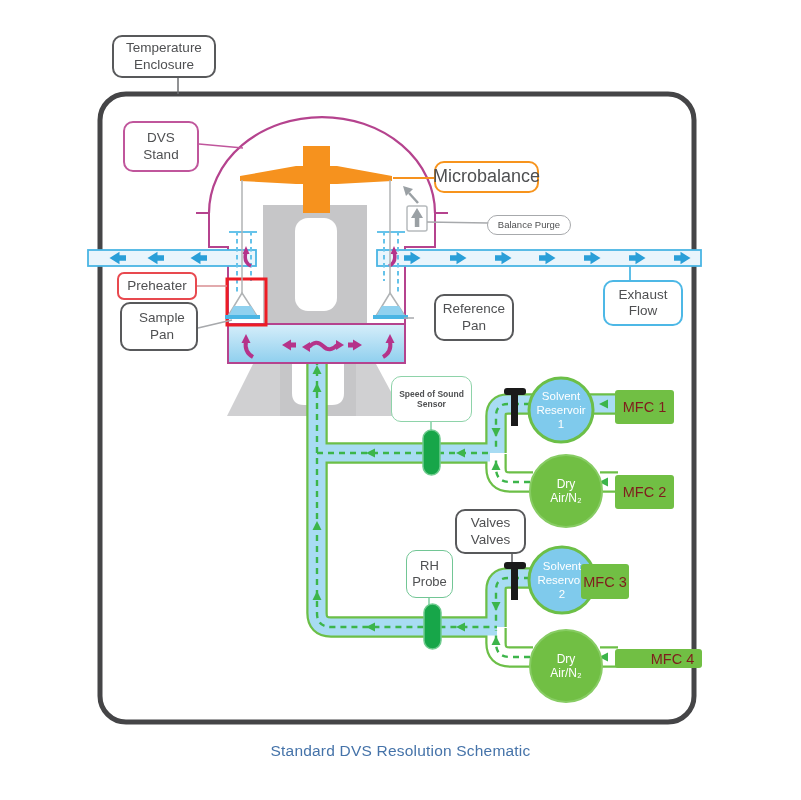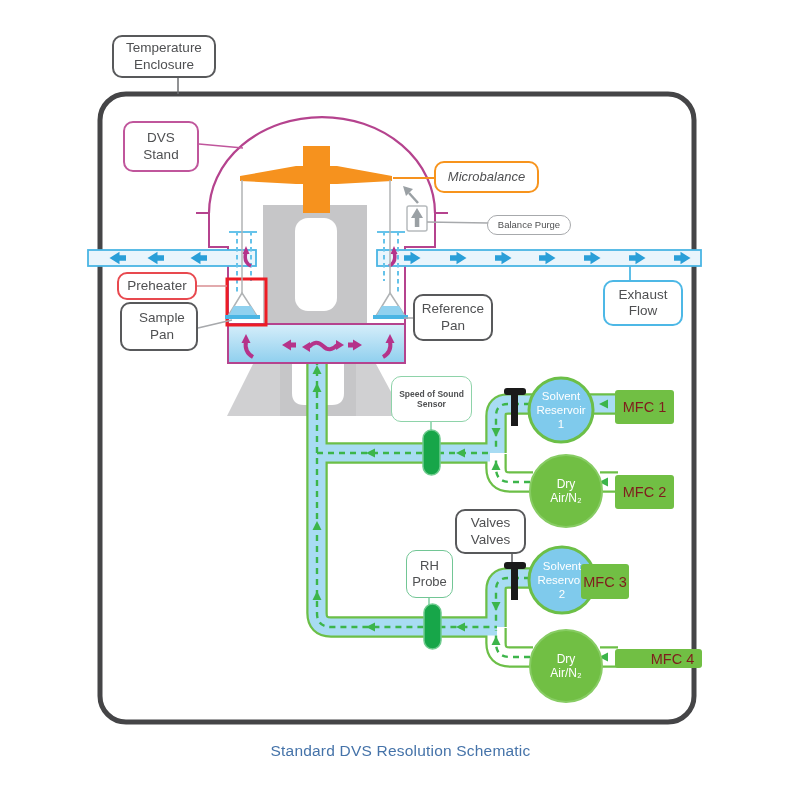--- a/index.html
+++ b/index.html
@@ -12,23 +12,23 @@
   .lbl span{display:block;}
   .ctext{position:absolute;z-index:2;display:flex;flex-direction:column;align-items:center;
          justify-content:center;color:#ffffff;text-align:center;pointer-events:none;}
   .mfc{position:absolute;z-index:2;display:flex;align-items:center;justify-content:center;
        background:#71bf44;color:#7f1d1d;font-size:14.5px;border-radius:3px;}
   .caption{position:absolute;z-index:2;left:0;top:742px;width:100%;text-align:center;
            color:#4573a9;font-size:15.5px;letter-spacing:.2px;}
   
   .b-dark{border-color:#58595b;}
   .b-pink{border-color:#c0569c;}
-  .b-orange{border-color:#f7941d;font-size:13px;font-style:italic;}
+  .b-orange{border-color:#f7941d;font-size:18px;}
   .b-gray{border-color:#a7a9ac;font-size:9.5px;border-width:1.5px;}
-  .b-red{border-color:#e8494f;}
+  .b-red{border-color:#e8494f;border-radius:7px;}
   .b-cyan{border-color:#4db8e6;}
   .b-green{border-color:#8ed3a9;font-size:8.5px;font-weight:bold;border-width:1.5px;}
   .b-green2{border-color:#72c695;font-size:13px;border-width:1.5px;}
 </style>
 </head>
 <body>
 
 <div class="stage">
 
 <svg width="801" height="800" viewBox="0 0 801 800">
@@ -238,21 +238,21 @@
 <div class="lbl b-gray" style="left:487px;top:215px;width:84px;height:20px;">
   <span>Balance Purge</span>
 </div>
 <div class="lbl b-red" style="left:117px;top:272px;width:80px;height:28px;">
   <span>Preheater</span>
 </div>
 <div class="lbl b-dark" style="left:120px;top:302px;width:78px;height:49px;padding-left:6px;">
   <span>Sample</span>
   <span>Pan</span>
 </div>
-<div class="lbl b-dark" style="left:413px;top:294px;width:80px;height:47px;">
+<div class="lbl b-dark" style="left:434px;top:294px;width:80px;height:47px;">
   <span>Reference</span>
   <span>Pan</span>
 </div>
 <div class="lbl b-cyan" style="left:603px;top:280px;width:80px;height:46px;">
   <span>Exhaust</span>
   <span>Flow</span>
 </div>
 <div class="lbl b-green" style="left:391px;top:376px;width:81px;height:46px;">
   <span>Speed of Sound</span>
   <span>Sensor</span>

